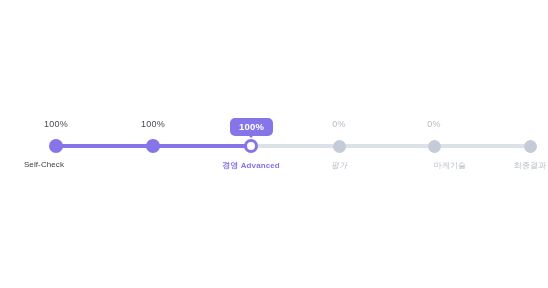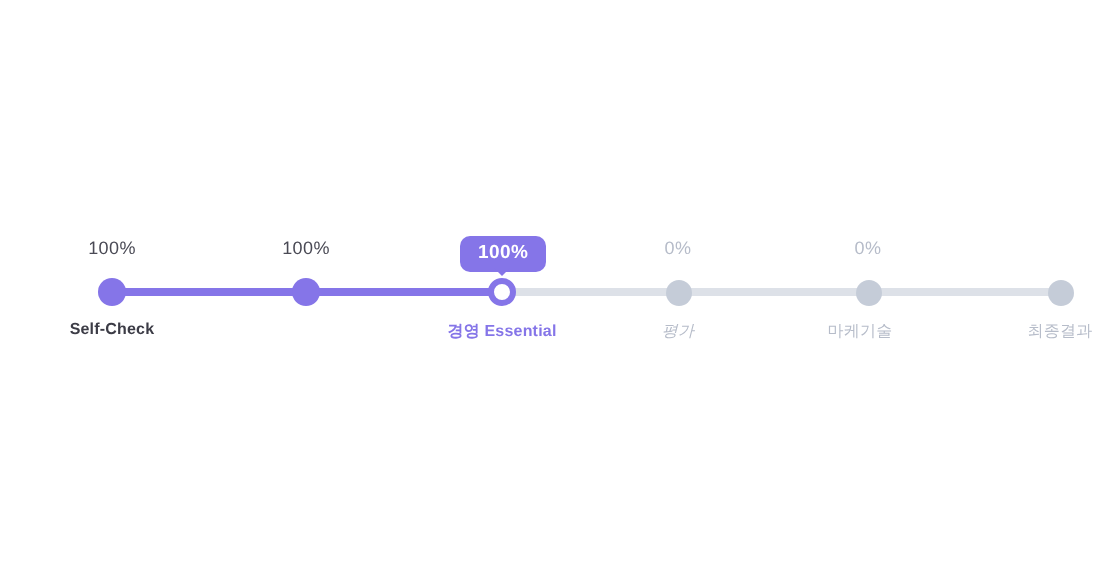--- a/index.html
+++ b/index.html
@@ -119,35 +119,35 @@
 <body>
 
 <div id="stepper">
 
   <div class="track-base" style="left:56px; top:144px; width:474px;"></div>
 
   <div class="track-fill" style="left:56px; top:144px; width:195px;"></div>
 
   <div class="pct" style="left:26px; top:119px; width:60px;">100%</div>
   <div class="node done" style="left:49px; top:139px;"></div>
-  <div class="label" style="left:16px; top:160px; width:80px;font-weight:bold;">Self-Check</div>
+  <div class="label" style="left:4px; top:160px; width:80px;">Self-Check</div>
 
   <div class="pct" style="left:123px; top:119px; width:60px;">100%</div>
   <div class="node done" style="left:146px; top:139px;"></div>
 
   <div class="badge" style="left:230px; top:118px;">100%</div>
   <div class="badge-tail" style="left:247px; top:134px;"></div>
   <div class="node current" style="left:244px; top:139px;"></div>
-  <div class="label active" style="left:211px; top:160px; width:80px;">경영 Essential</div>
+  <div class="label active" style="left:211px; top:160px; width:80px;">경영 Advanced</div>
 
   <div class="pct muted" style="left:309px; top:119px; width:60px;">0%</div>
   <div class="node pending" style="left:333px; top:140px;"></div>
   <div class="label pending" style="left:299px; top:160px; width:80px;font-style:italic;">평가</div>
 
   <div class="pct muted" style="left:404px; top:119px; width:60px;">0%</div>
   <div class="node pending" style="left:428px; top:140px;"></div>
-  <div class="label pending" style="left:390px; top:160px; width:80px;">마케기술</div>
+  <div class="label pending" style="left:410px; top:160px; width:80px;">마케기술</div>
 
   <div class="pct faint" style="left:500px; top:119px; width:60px;"></div>
   <div class="node pending" style="left:524px; top:140px;"></div>
   <div class="label pending" style="left:490px; top:160px; width:80px;">최종결과</div>
 
 </div>
 
 </body></html>

